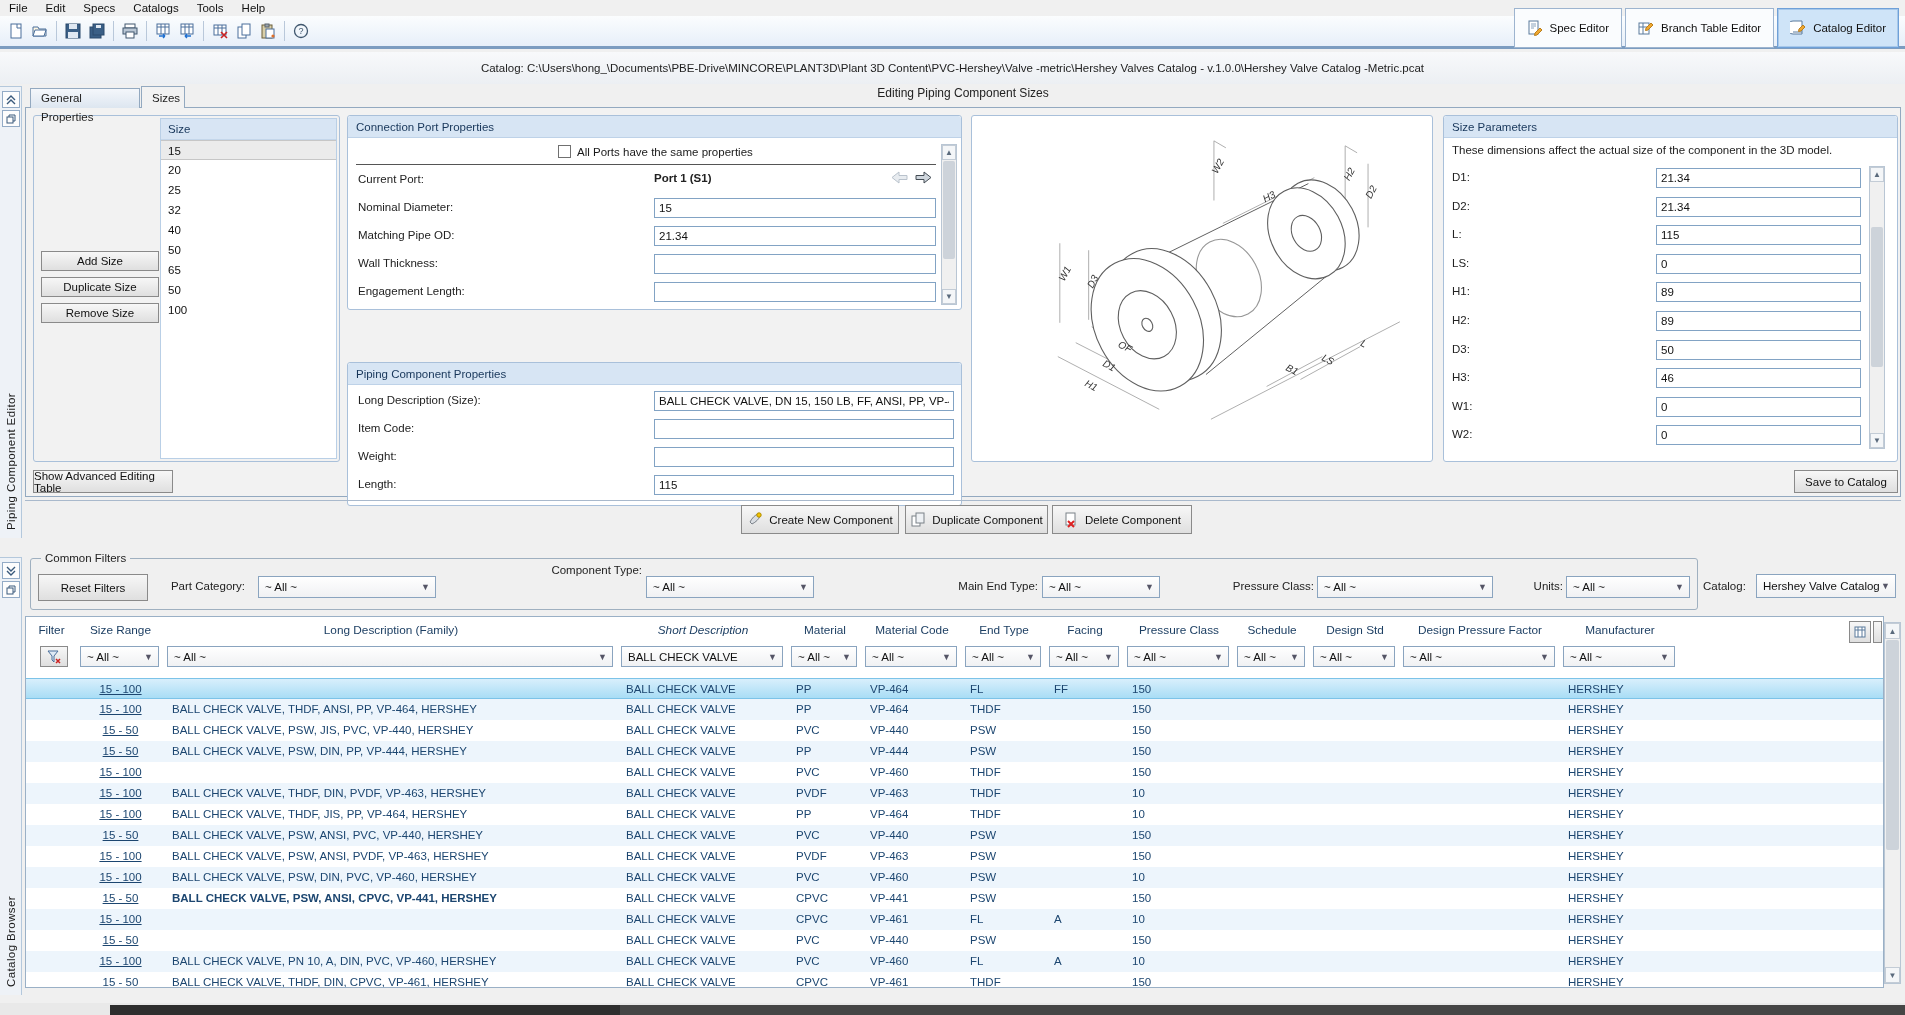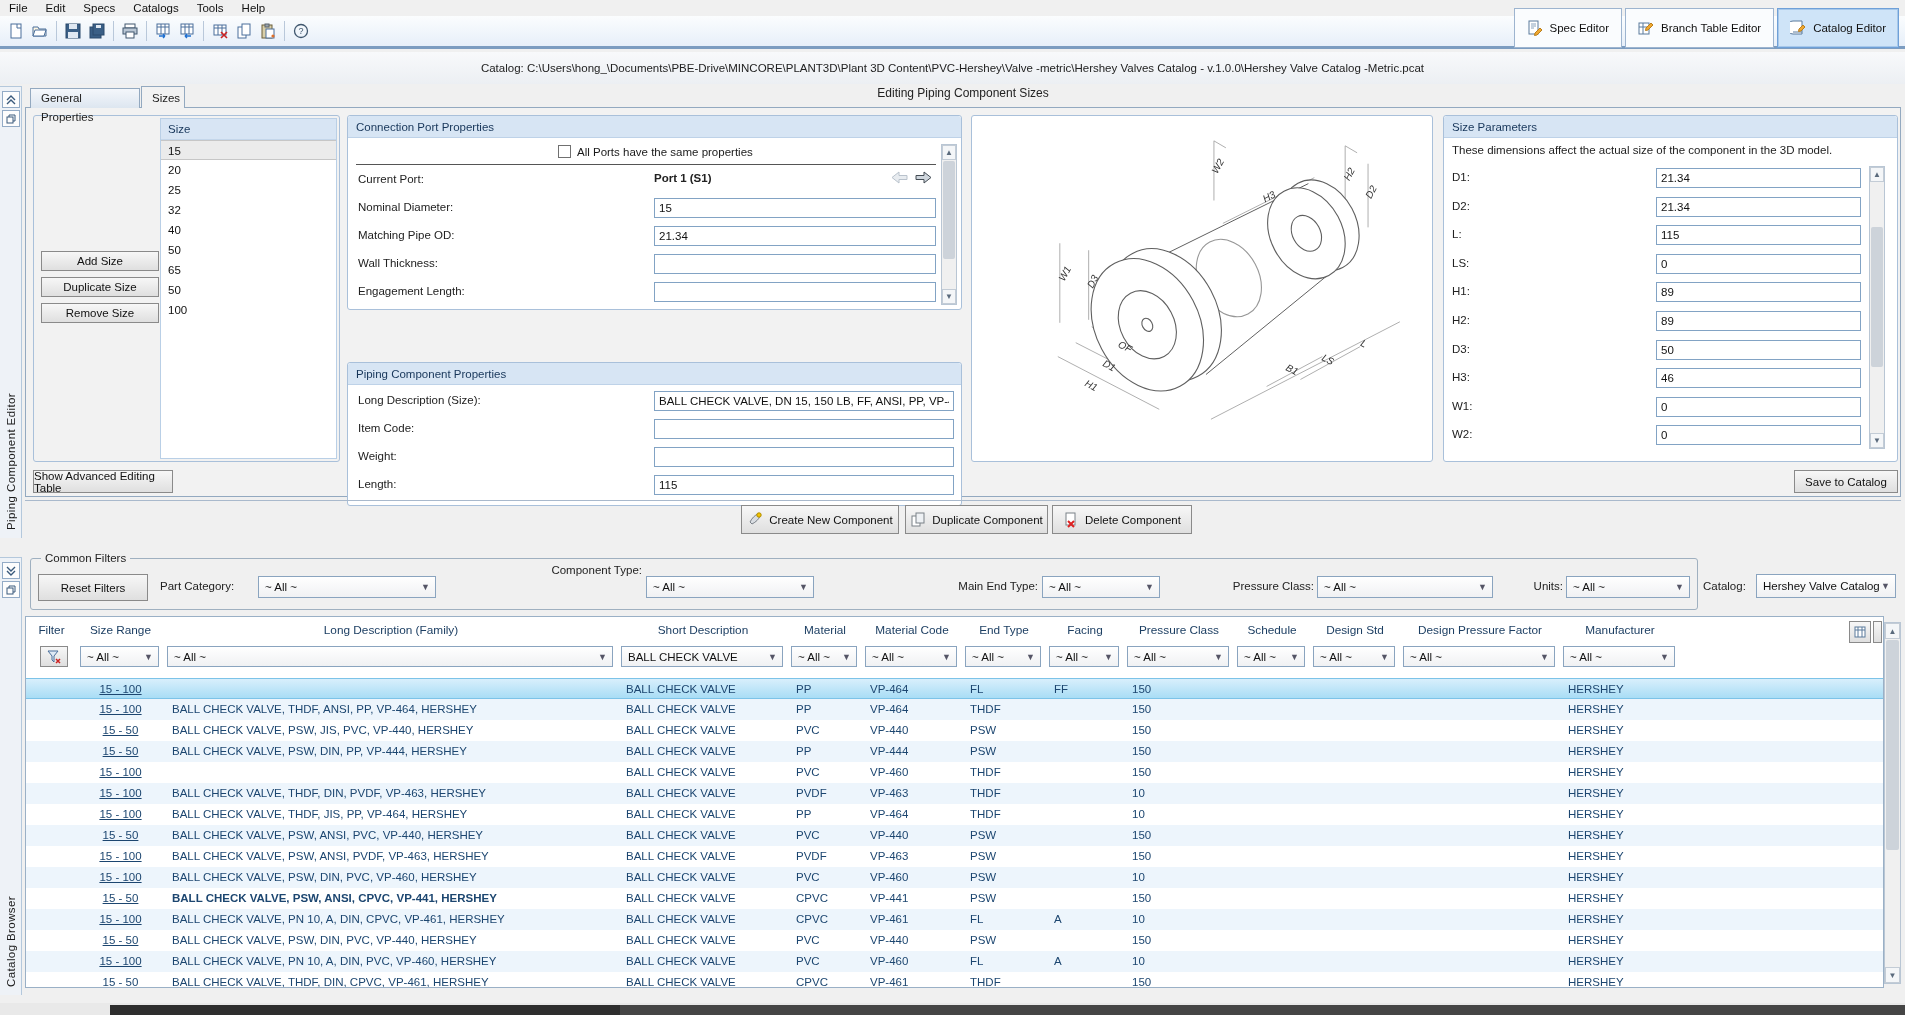--- a/index.html
+++ b/index.html
@@ -394,21 +394,21 @@
       <path d="M5 9l6 6M11 9l-6 6" stroke="#d22" stroke-width="2"></path>
     </svg>
   <span>Delete Component</span>
 </div>
 
 <div id="filters-box" class="abs">
   <div id="filters-legend">Common Filters</div>
 </div>
 <div class="btn abs" style="left:38px;top:574px;width:110px;height:27px;">Reset Filters</div>
 <div id="filter-items">
-    <div class="frm-label abs" style="left: 160px; top: 580px; width: 96px; text-align: left;">Part Category:</div>
+    <div class="frm-label abs" style="left: 160px; top: 580px; width: 96px; text-align: center;">Part Category:</div>
     <div class="dd abs" style="left: 258px; top: 576px; width: 178px; height: 22px;">
       <span>~ All ~</span>
       <span class="ch">▼</span>
     </div>
     <div class="frm-label abs" style="left: 520px; top: 564px; width: 122px; text-align: right;">Component Type:</div>
     <div class="dd abs" style="left: 646px; top: 576px; width: 168px; height: 22px;">
       <span>~ All ~</span>
       <span class="ch">▼</span>
     </div>
     <div class="frm-label abs" style="left: 934px; top: 580px; width: 104px; text-align: right;">Main End Type:</div>
@@ -432,21 +432,21 @@
 <div class="dd abs" style="left:1756px;top:574px;width:140px;height:24px;">
   <span>Hershey Valve Catalog</span>
     <span class="ch">▼</span>
 </div>
 
 <div id="table-panel" class="abs">
   <div id="table-header" style="position: absolute; left: 0px; top: 0px; width: 1858px; height: 26px;">
       <div class="th-cell" style="left: 0px; width: 51px;">Filter</div>
       <div class="th-cell" style="left: 51px; width: 87px;">Size Range</div>
       <div class="th-cell" style="left: 138px; width: 454px;">Long Description (Family)</div>
-      <div class="th-cell" style="left: 592px; width: 170px;">Short Description</div>
+      <div class="th-cell" style="left: 592px; width: 170px; font-style: italic;">Short Description</div>
       <div class="th-cell" style="left: 762px; width: 74px;">Material</div>
       <div class="th-cell" style="left: 836px; width: 100px;">Material Code</div>
       <div class="th-cell" style="left: 936px; width: 84px;">End Type</div>
       <div class="th-cell" style="left: 1020px; width: 78px;">Facing</div>
       <div class="th-cell" style="left: 1098px; width: 110px;">Pressure Class</div>
       <div class="th-cell" style="left: 1208px; width: 76px;">Schedule</div>
       <div class="th-cell" style="left: 1284px; width: 90px;">Design Std</div>
       <div class="th-cell" style="left: 1374px; width: 160px;">Design Pressure Factor</div>
       <div class="th-cell" style="left: 1534px; width: 120px;">Manufacturer</div>
     </div>
@@ -654,35 +654,33 @@
         <div class="cell" style="left: 936px; width: 84px;">PSW</div>
         <div class="cell" style="left: 1020px; width: 78px;"></div>
         <div class="cell" style="left: 1098px; width: 110px;">150</div>
         <div class="cell" style="left: 1208px; width: 76px;"></div>
         <div class="cell" style="left: 1284px; width: 90px;"></div>
         <div class="cell" style="left: 1374px; width: 160px;"></div>
         <div class="cell" style="left: 1534px; width: 120px;">HERSHEY</div>
       </div>
       <div class="row alt" style="top: 292px;">
         <div class="cell ctr lnk" style="left: 51px; width: 87px;">15 - 100</div>
-        <div class="cell" style="left: 138px; width: 454px;">BALL CHECK VALVE, PN 10, A, DIN, CPVC, VP-461, HERSHEY</div>
         <div class="cell" style="left: 592px; width: 170px;">BALL CHECK VALVE</div>
         <div class="cell" style="left: 762px; width: 74px;">CPVC</div>
         <div class="cell" style="left: 836px; width: 100px;">VP-461</div>
         <div class="cell" style="left: 936px; width: 84px;">FL</div>
         <div class="cell" style="left: 1020px; width: 78px;">A</div>
         <div class="cell" style="left: 1098px; width: 110px;">10</div>
         <div class="cell" style="left: 1208px; width: 76px;"></div>
         <div class="cell" style="left: 1284px; width: 90px;"></div>
         <div class="cell" style="left: 1374px; width: 160px;"></div>
         <div class="cell" style="left: 1534px; width: 120px;">HERSHEY</div>
       </div>
       <div class="row" style="top: 313px;">
         <div class="cell ctr lnk" style="left: 51px; width: 87px;">15 - 50</div>
-        <div class="cell" style="left: 138px; width: 454px;">BALL CHECK VALVE, PSW, DIN, PVC, VP-440, HERSHEY</div>
         <div class="cell" style="left: 592px; width: 170px;">BALL CHECK VALVE</div>
         <div class="cell" style="left: 762px; width: 74px;">PVC</div>
         <div class="cell" style="left: 836px; width: 100px;">VP-440</div>
         <div class="cell" style="left: 936px; width: 84px;">PSW</div>
         <div class="cell" style="left: 1020px; width: 78px;"></div>
         <div class="cell" style="left: 1098px; width: 110px;">150</div>
         <div class="cell" style="left: 1208px; width: 76px;"></div>
         <div class="cell" style="left: 1284px; width: 90px;"></div>
         <div class="cell" style="left: 1374px; width: 160px;"></div>
         <div class="cell" style="left: 1534px; width: 120px;">HERSHEY</div>

